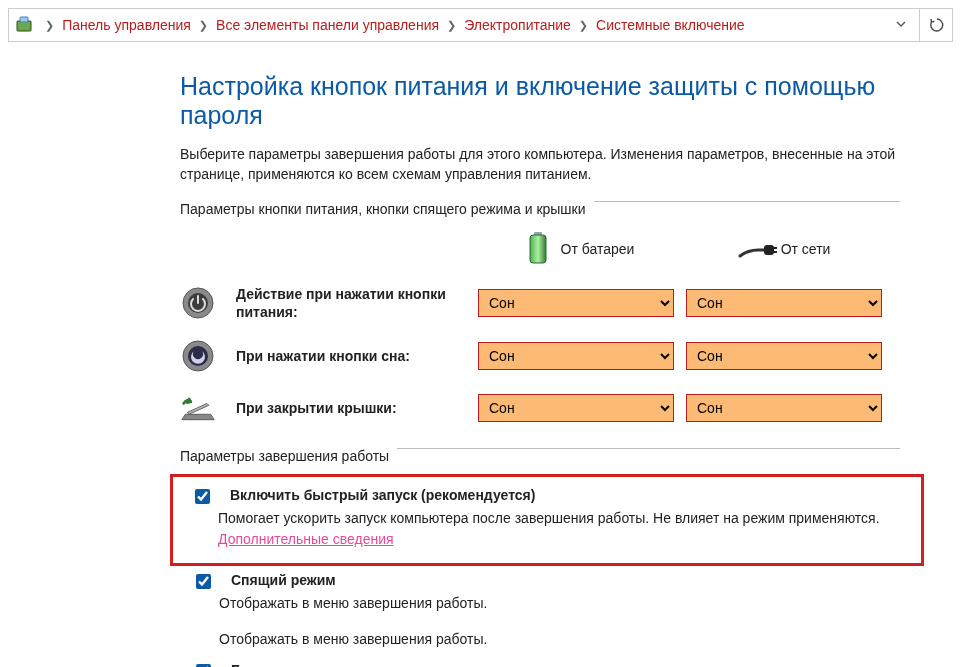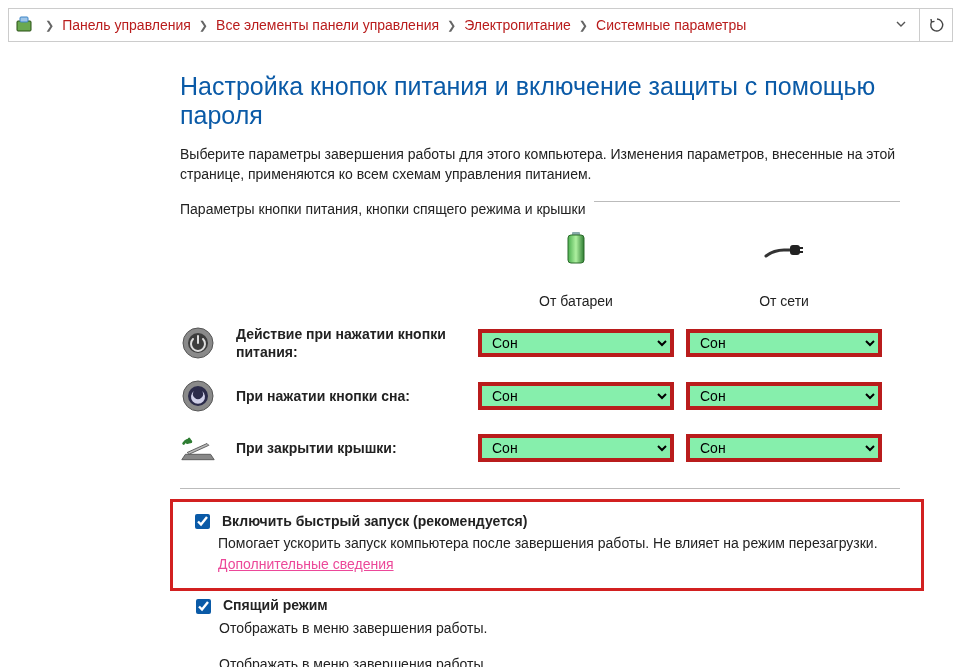--- a/index.html
+++ b/index.html
@@ -79,51 +79,50 @@
     display: grid;
     grid-template-columns: 44px 230px 196px 196px;
     column-gap: 12px;
     row-gap: 16px;
     align-items: center;
     margin: 12px 0 22px 0;
   }
   .col-header {
     display: flex;
     align-items: center;
-    gap: 24px;
+    gap: 3px;
     justify-content: center;
-    flex-direction: column;
   }
   .icon-slot {
     width: 40px; height: 40px;
     display: flex; align-items: center; justify-content: center;
   }
   .row-icon {
     width: 36px; height: 36px;
     display: flex; align-items: center; justify-content: center;
   }
   select.win {
     width: 100%;
     height: 28px;
-    border: 4px solid #b91c1c;
-    background: #86efac;
+    border: 1px solid #b91c1c;
+    background: #fdba74;
     font-family: inherit;
     font-size: 14px;
     padding: 0 6px;
   }
   .shutdown-list {
     margin-top: 10px;
   }
   .opt {
     padding: 6px 0 6px 16px;
   }
   .opt-head {
     display: flex;
-    align-items: center;
-    gap: 12px;
+    align-items: flex-start;
+    gap: 20px;
   }
   .opt input[type=checkbox] {
     width: 15px; height: 15px;
     margin: 2px 0 0 0;
     accent-color: #0a5aa7;
   }
   .opt-title {
     font-weight: 700;
   }
   .opt-desc {
@@ -152,21 +151,21 @@
       <rect x="5" y="2" width="8" height="5" rx="1" fill="#9fc5e8" stroke="#3d85c6"></rect>
     </svg>
   </span>
   <span class="breadcrumb-sep">❯</span>
   <span class="breadcrumb-item">Панель управления</span>
   <span class="breadcrumb-sep">❯</span>
   <span class="breadcrumb-item">Все элементы панели управления</span>
   <span class="breadcrumb-sep">❯</span>
   <span class="breadcrumb-item">Электропитание</span>
   <span class="breadcrumb-sep">❯</span>
-  <span class="breadcrumb-item">Системные параметры</span>
+  <span class="breadcrumb-item">Системные включение</span>
   <span class="breadcrumb-spacer"></span>
   <span class="breadcrumb-dd">
     <svg width="12" height="12" viewBox="0 0 12 12">
         <path d="M2 4 L6 8 L10 4" fill="none" stroke="#555" stroke-width="1.4"></path>
       </svg>
   </span>
   <span class="refresh-btn">
     <svg width="16" height="16" viewBox="0 0 16 16">
         <path d="M8 2 A6 6 0 1 1 2.5 5" fill="none" stroke="#444" stroke-width="1.4"></path>
         <path d="M2 2 L2.5 5 L5.5 4.4" fill="none" stroke="#444" stroke-width="1.4"></path>
@@ -243,33 +242,34 @@
         <path d="M4 10 Q 8 4 12 8" stroke="#2e7d32" stroke-width="3" fill="none" stroke-linecap="round"></path>
         <path d="M12 8 L10 5 M12 8 L8 9" stroke="#2e7d32" stroke-width="3" fill="none" stroke-linecap="round"></path>
       </svg>
     </div>
     <div class="row-label">При закрытии крышки:</div>
     <select class="win"><option>Сон</option></select>
     <select class="win"><option>Сон</option></select>
   </div>
 
   <div class="section-row">
+    <span class="section-label">Параметры завершения работы</span>
     <span class="section-line"></span>
   </div>
 
   <div class="shutdown-list">
 
     <div class="highlight-box">
       <div class="opt">
         <div class="opt-head">
           <input type="checkbox" checked="" style="">
           <span class="opt-title">Включить быстрый запуск (рекомендуется)</span>
         </div>
         <div class="opt-desc">
-          <span>Помогает ускорить запуск компьютера после завершения работы. Не влияет на режим перезагрузки. </span><a href="#" class="linklike">Дополнительные сведения</a>
+          <span>Помогает ускорить запуск компьютера после завершения работы. Не влияет на режим применяются. </span><a href="#" class="linklike">Дополнительные сведения</a>
         </div>
       </div>
     </div>
 
     <div class="opt">
       <div class="opt-head">
         <input type="checkbox" checked="" style="">
         <span class="opt-title">Спящий режим</span>
       </div>
       <div class="opt-desc">Отображать в меню завершения работы.</div>

